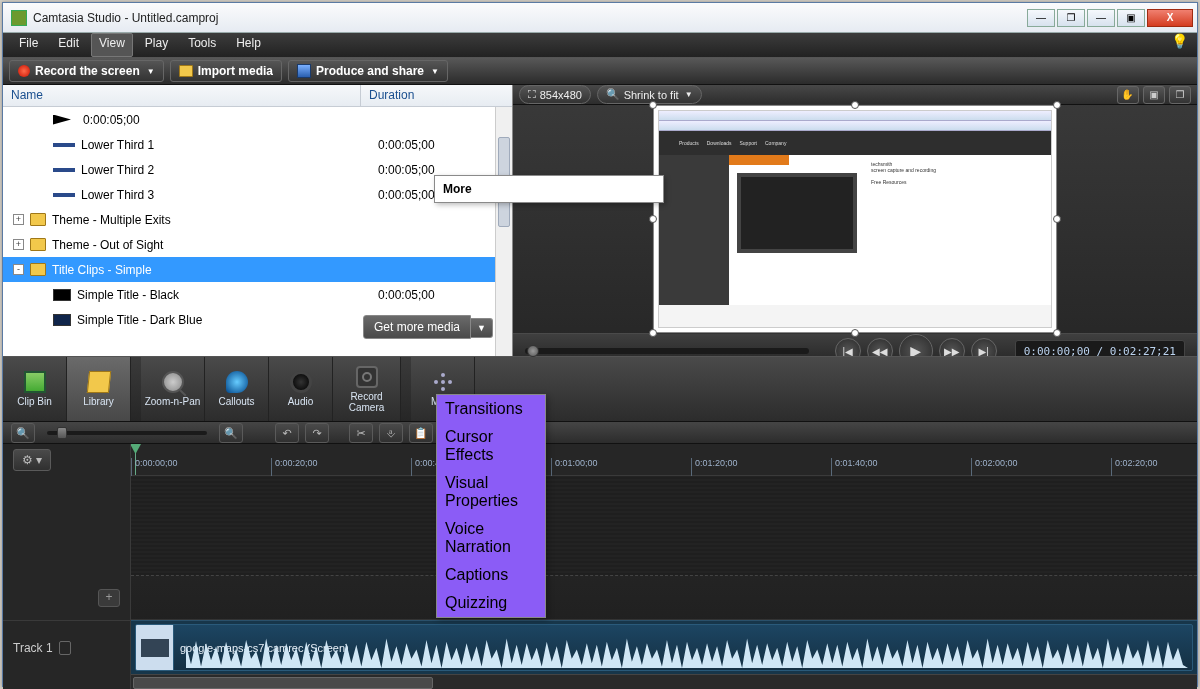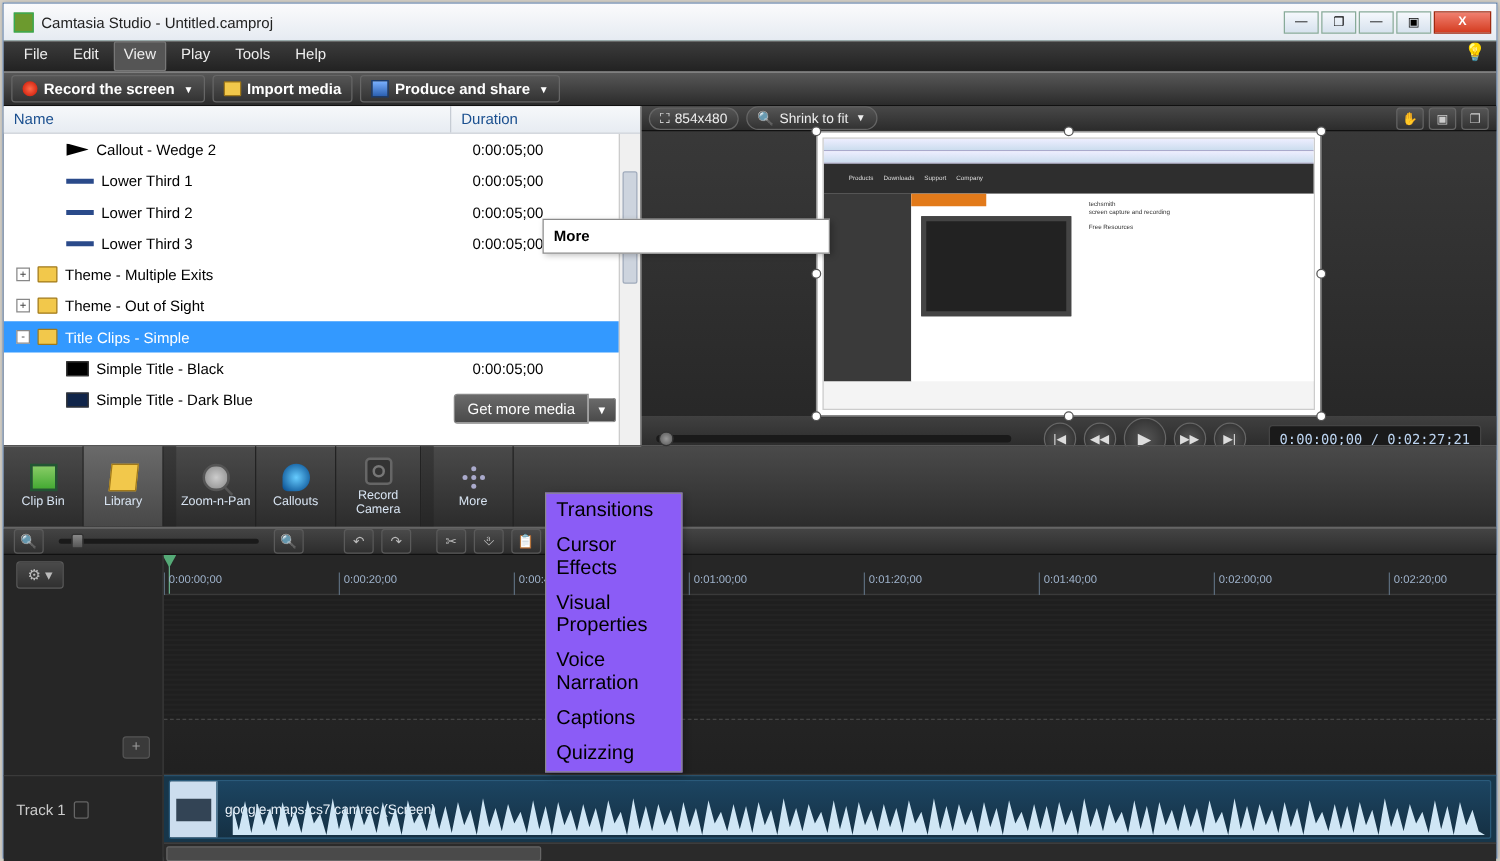--- a/index.html
+++ b/index.html
@@ -196,21 +196,20 @@
   <div class="content-row">
 
     <div class="clipbin">
       <div class="clip-header">
         <div class="ch-name">Name</div>
         <div class="ch-dur">Duration</div>
       </div>
       <div class="clip-list">
         <div class="clip-row">
             <span class="callout-ico"></span>
-            <span class="clip-name">Callout - Wedge 2</span>
             <span class="clip-dur">0:00:05;00</span>
           </div>
         <div class="clip-row">
             <span class="bar-ico"></span>
             <span class="clip-name">Lower Third 1</span>
             <span class="clip-dur">0:00:05;00</span>
           </div>
         <div class="clip-row">
             <span class="bar-ico"></span>
             <span class="clip-name">Lower Third 2</span>
@@ -329,20 +328,24 @@
       </div>
     <div class="ttab-sep"></div>
     <div class="ttab">
         <div class="ttab-ico ico-zoom"></div>
         <span>Zoom-n-Pan</span>
       </div>
     <div class="ttab">
         <div class="ttab-ico ico-callout"></div>
         <span>Callouts</span>
       </div>
+    <div class="ttab">
+        <div class="ttab-ico ico-audio"></div>
+        <span>Audio</span>
+      </div>
     <div class="ttab" style="width:68px">
         <div class="ttab-ico ico-cam"></div>
         <span style="text-align:center;line-height:1.1">Record Camera</span>
       </div>
     <div class="ttab-sep"></div>
     <div class="ttab">
         <div class="ttab-ico ico-more">
           <span class="m1"></span>
           <span class="m2"></span>
           <span class="m3"></span>

